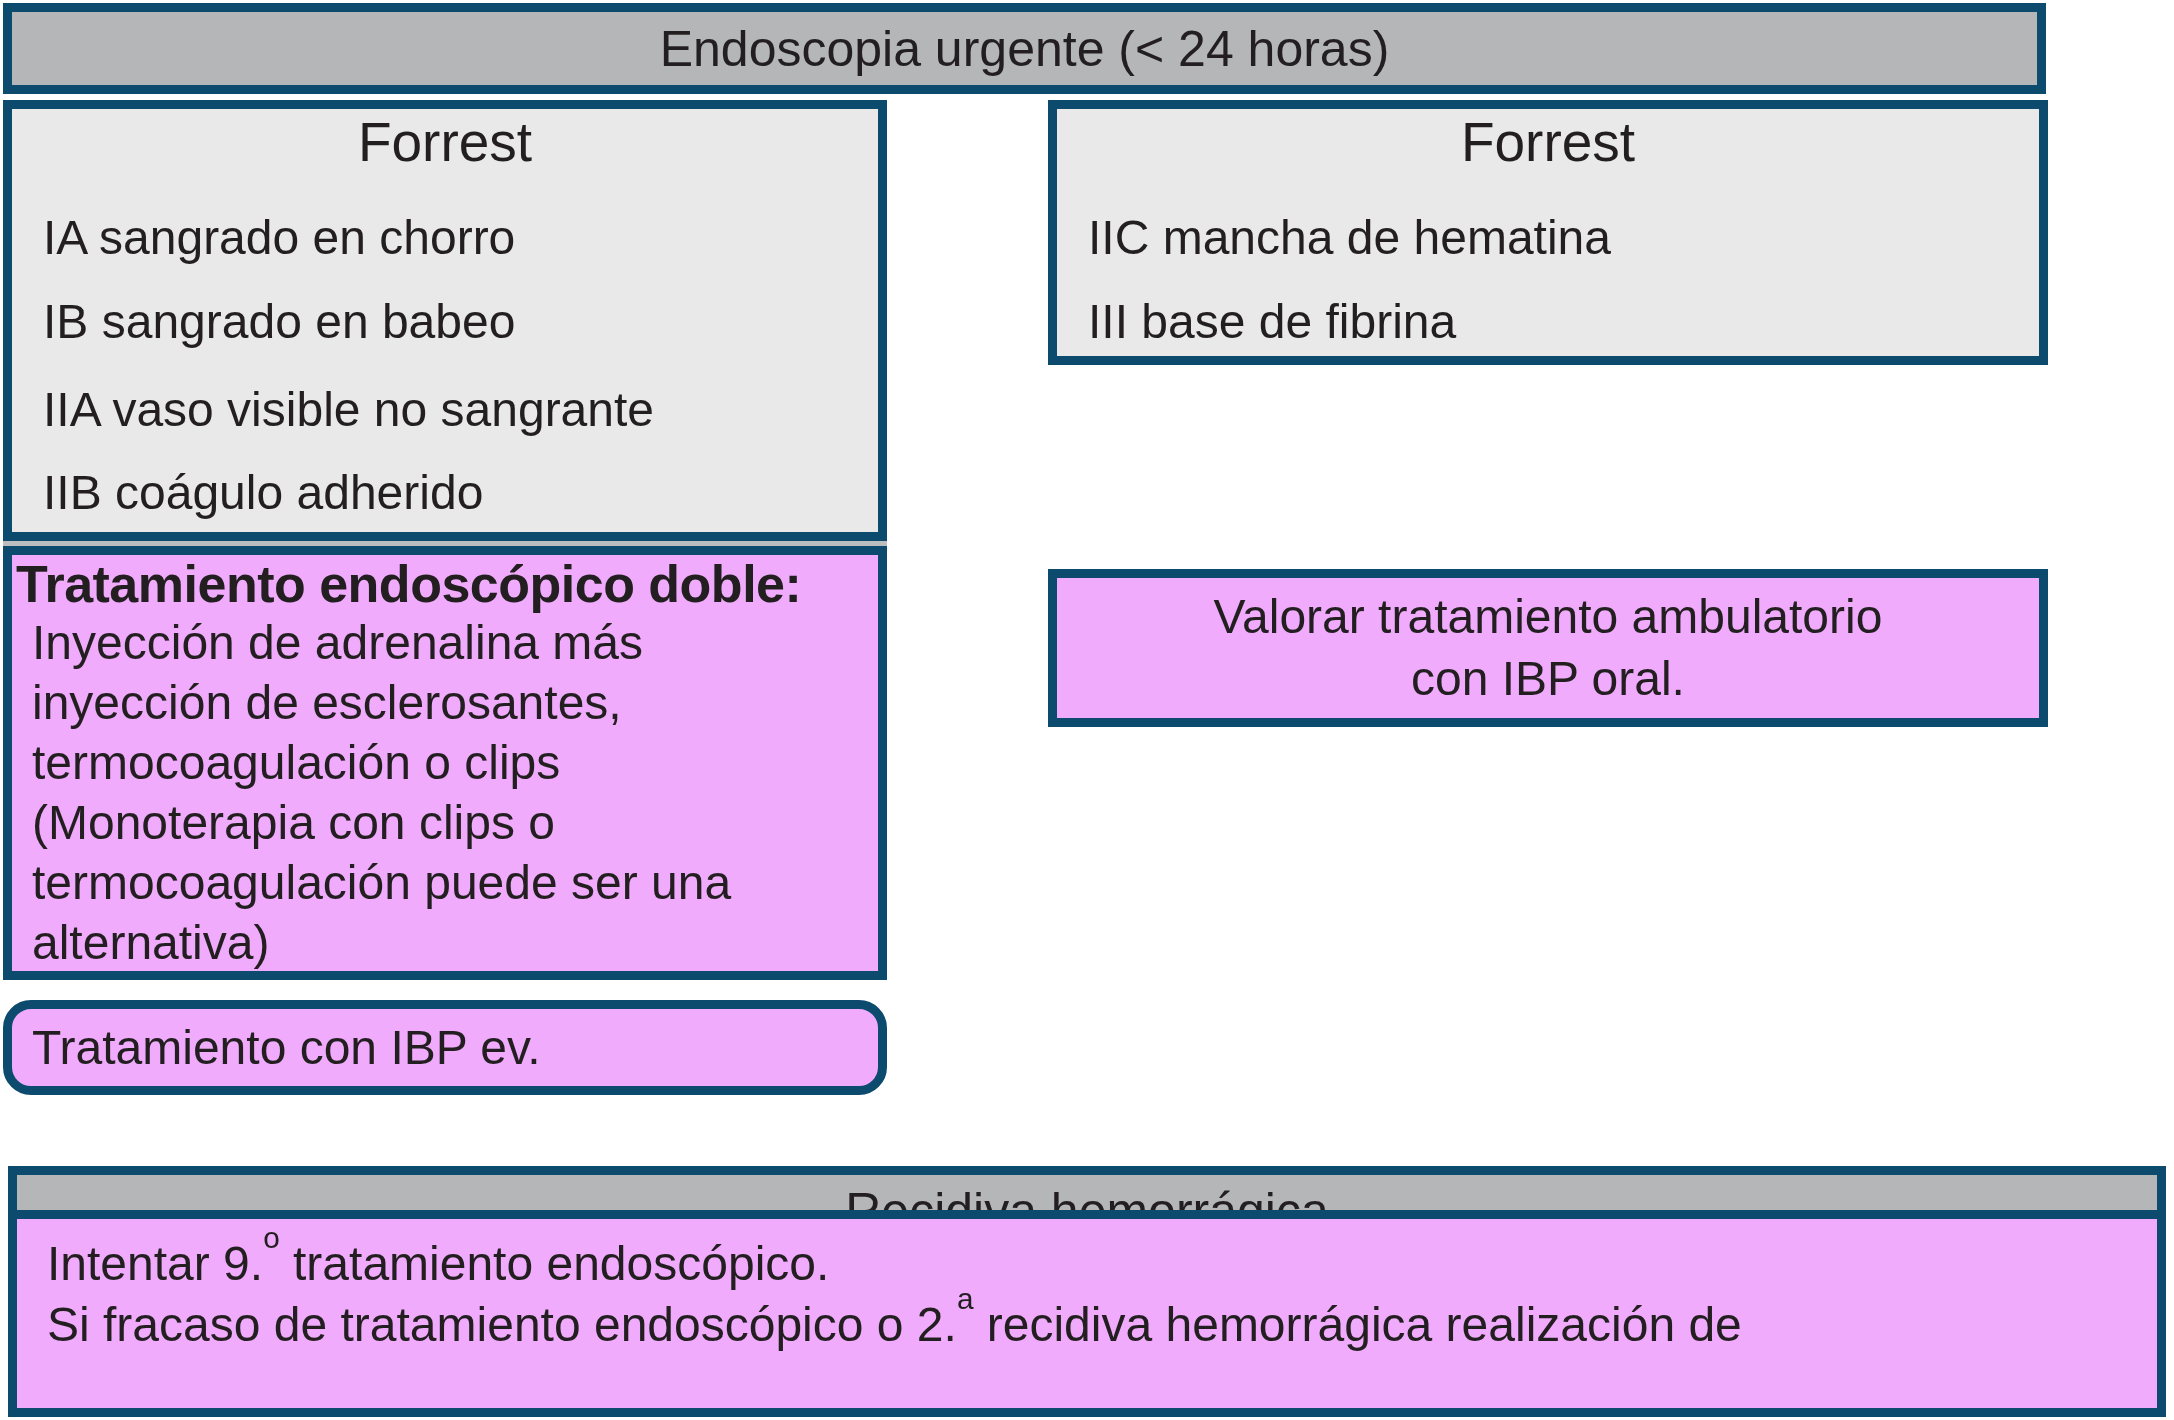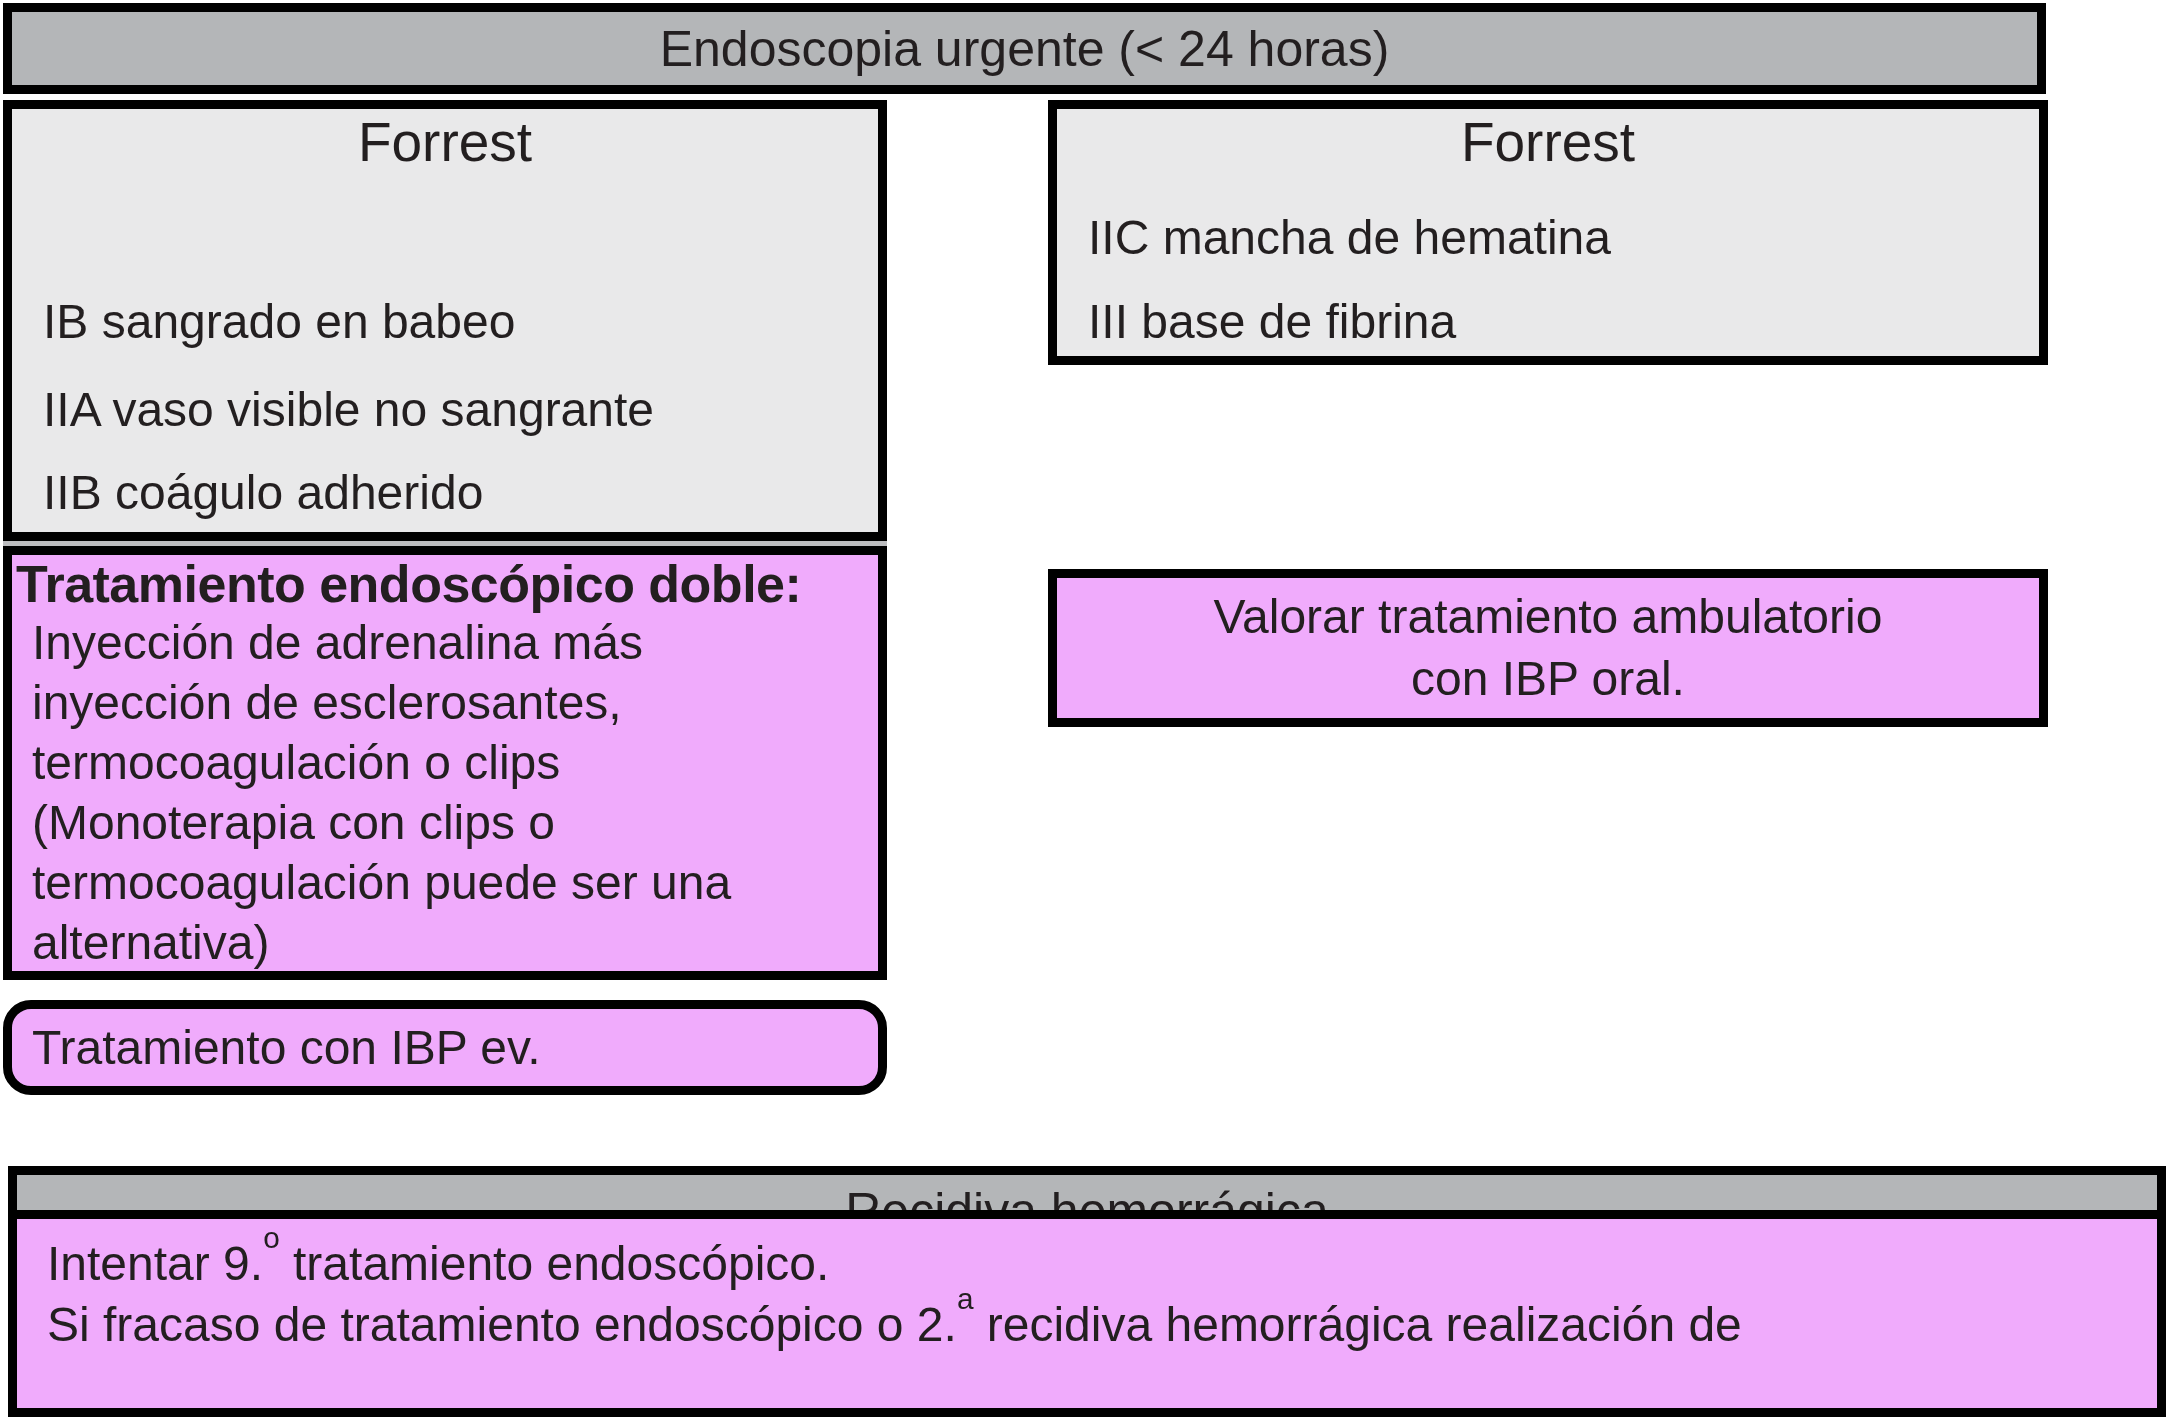--- a/index.html
+++ b/index.html
@@ -2,21 +2,21 @@
 <html><head>
 <meta charset="utf-8">
 <style>
   html,body{margin:0;padding:0;}
   body{
     width:2174px;height:1420px;position:relative;
     background:#ffffff;color:#231f20;
     font-family:"Liberation Sans","DejaVu Sans",sans-serif;
     overflow:hidden;
   }
-  .box{position:absolute;border:9px solid #000000;box-sizing:border-box;}
+  .box{position:absolute;border:9px solid #0c4a6e;box-sizing:border-box;}
   .gray-fill{background:#b4b6b8;}
   .light-fill{background:#e9e9ea;}
   .white-fill{background:#f0abfc;}
   .banner{display:flex;align-items:center;justify-content:center;font-size:50px;}
   .forrest-header{position:absolute;top:6px;left:0;width:100%;text-align:center;font-size:55px;line-height:55px;}
   .f-item{position:absolute;left:31px;font-size:48px;line-height:48px;white-space:nowrap;}
   .treat-heading{position:absolute;top:2px;left:4px;font-size:52px;line-height:55px;font-weight:bold;letter-spacing:-0.5px;white-space:nowrap;}
   .treat-body{position:absolute;top:58px;left:20px;font-size:48px;line-height:60px;}
   .treat-body div{white-space:nowrap;}
   .valorar{display:flex;align-items:center;justify-content:center;text-align:center;font-size:48px;line-height:62px;margin-top:39px;}
@@ -30,20 +30,21 @@
 <body>
 
 <div class="box gray-fill banner" style="left:3px;top:3px;width:2043px;height:91px;">
   <span>Endoscopia urgente (&lt; 24 horas)</span>
 </div>
 
 <div class="divider-strip" style="left:3px;top:538px;width:884px;height:10px;"></div>
 
 <div class="box light-fill" style="left:3px;top:100px;width:884px;height:441px;">
   <div class="forrest-header">Forrest</div>
+  <div class="f-item" style="top:105px;">IA sangrado en chorro</div>
   <div class="f-item" style="top:189px;">IB sangrado en babeo</div>
   <div class="f-item" style="top:277px;">IIA vaso visible no sangrante</div>
   <div class="f-item" style="top:360px;text-align:right;">IIB coágulo adherido</div>
 </div>
 
 <div class="box light-fill" style="left:1048px;top:100px;width:1000px;height:265px;">
   <div class="forrest-header">Forrest</div>
   <div class="f-item" style="top:105px;">IIC mancha de hematina</div>
   <div class="f-item" style="top:189px;">III base de fibrina</div>
 </div>

